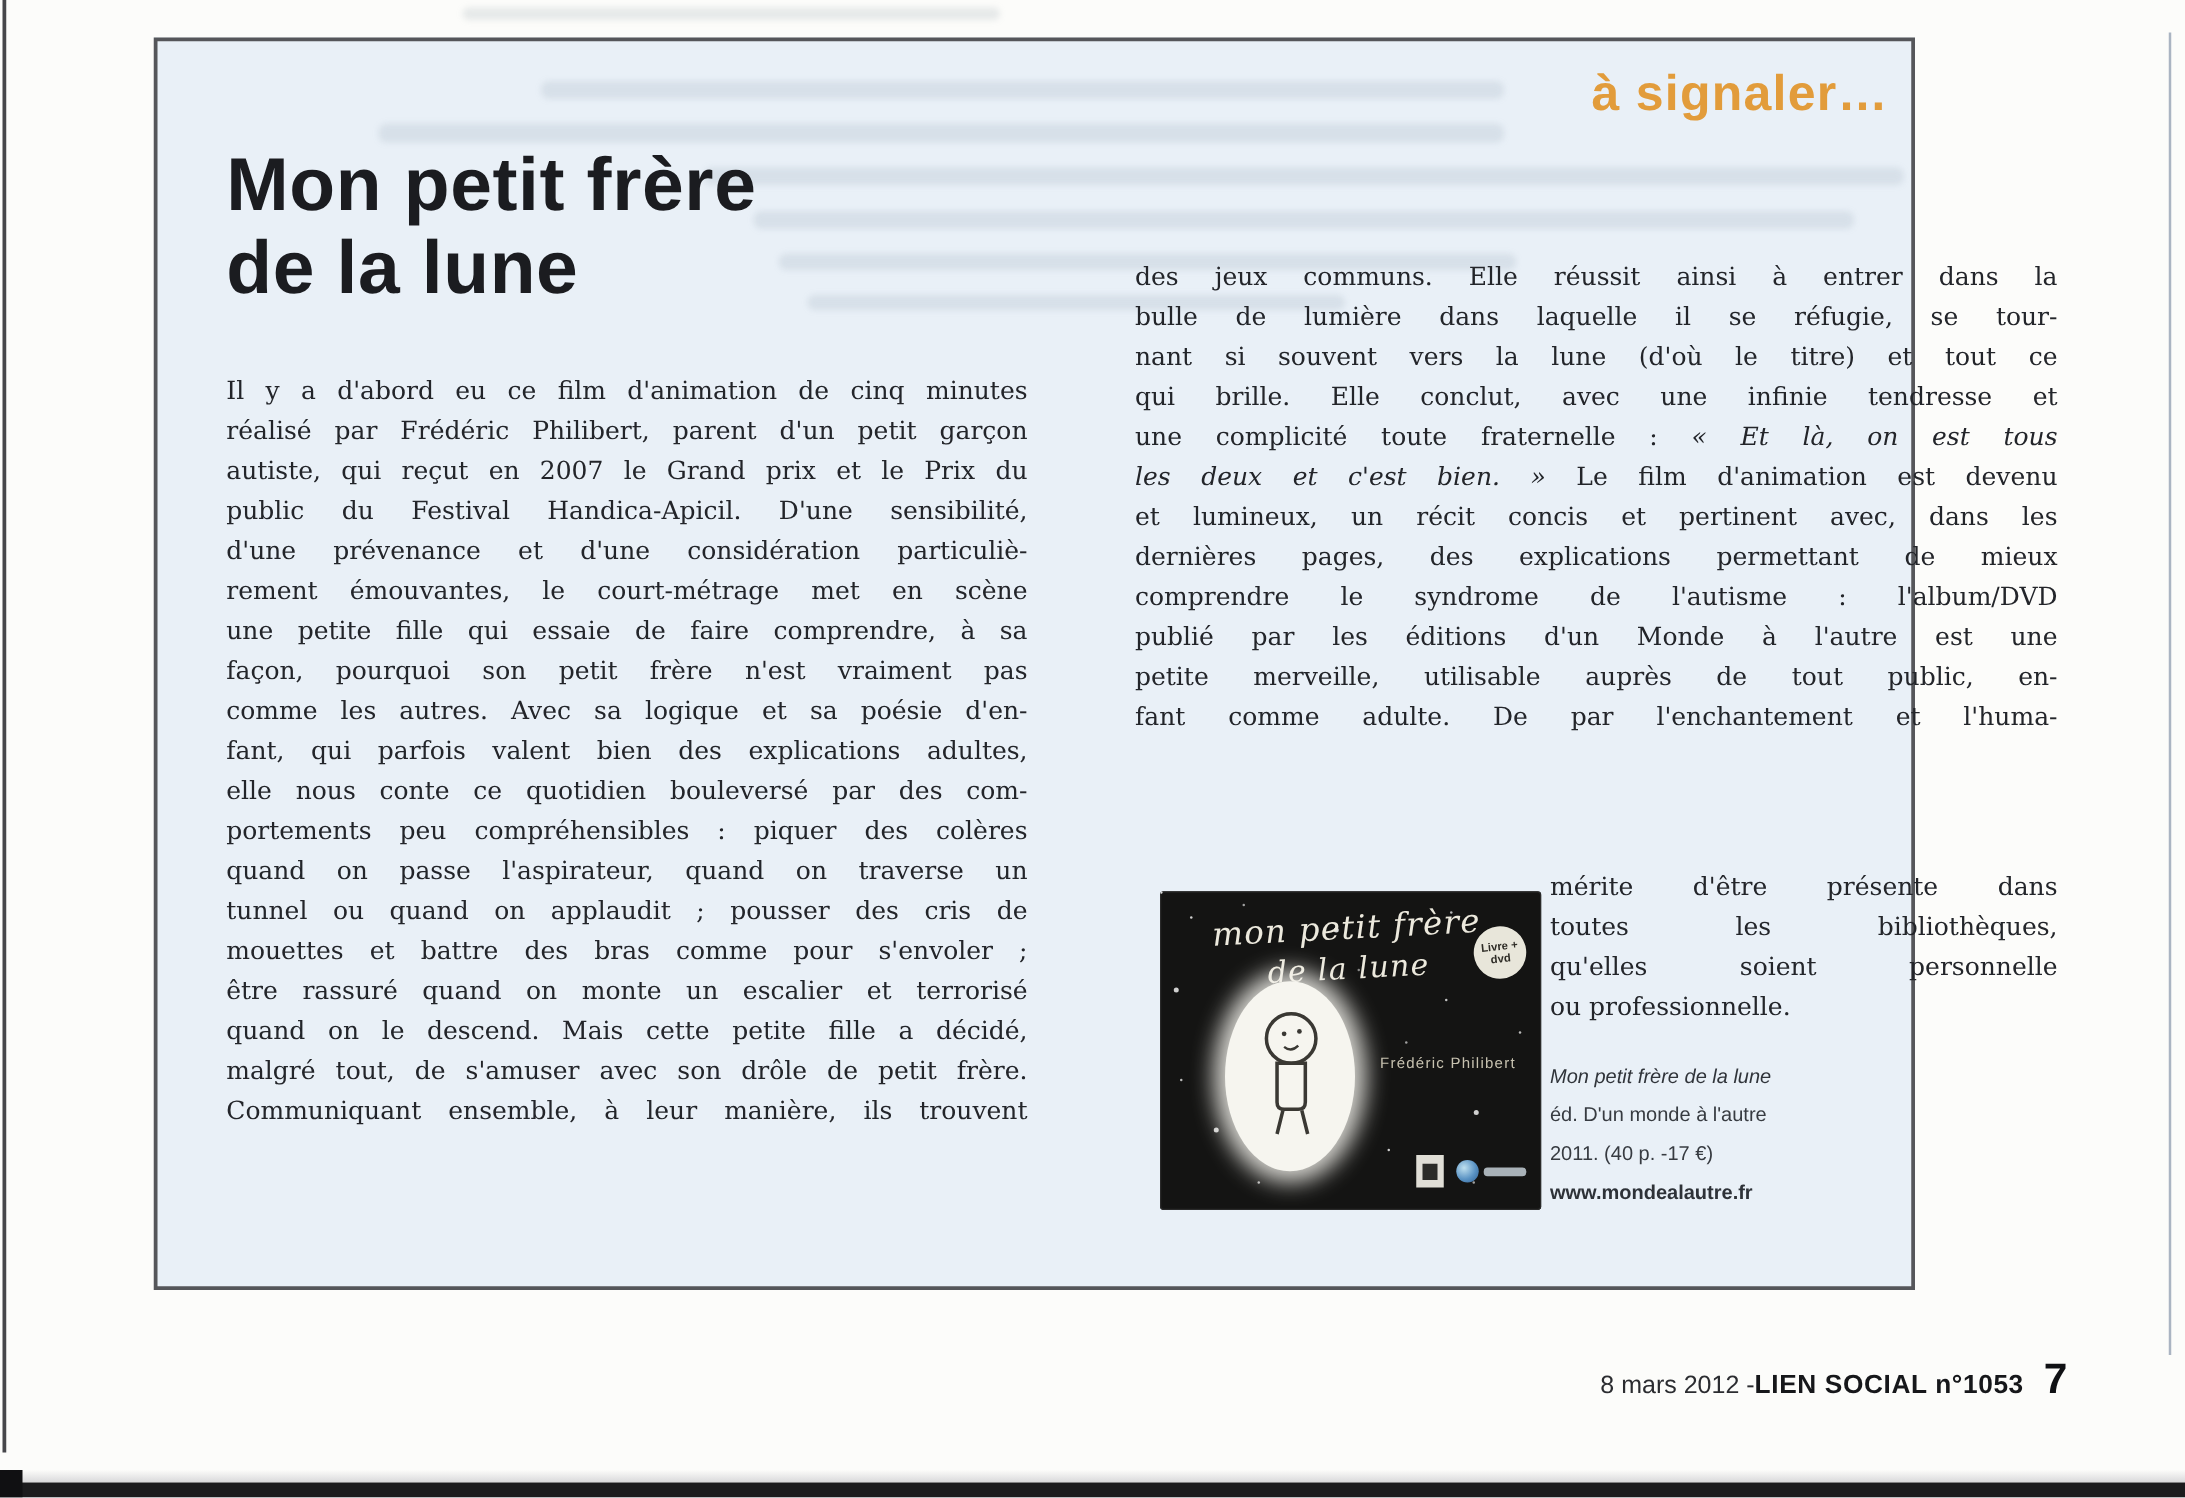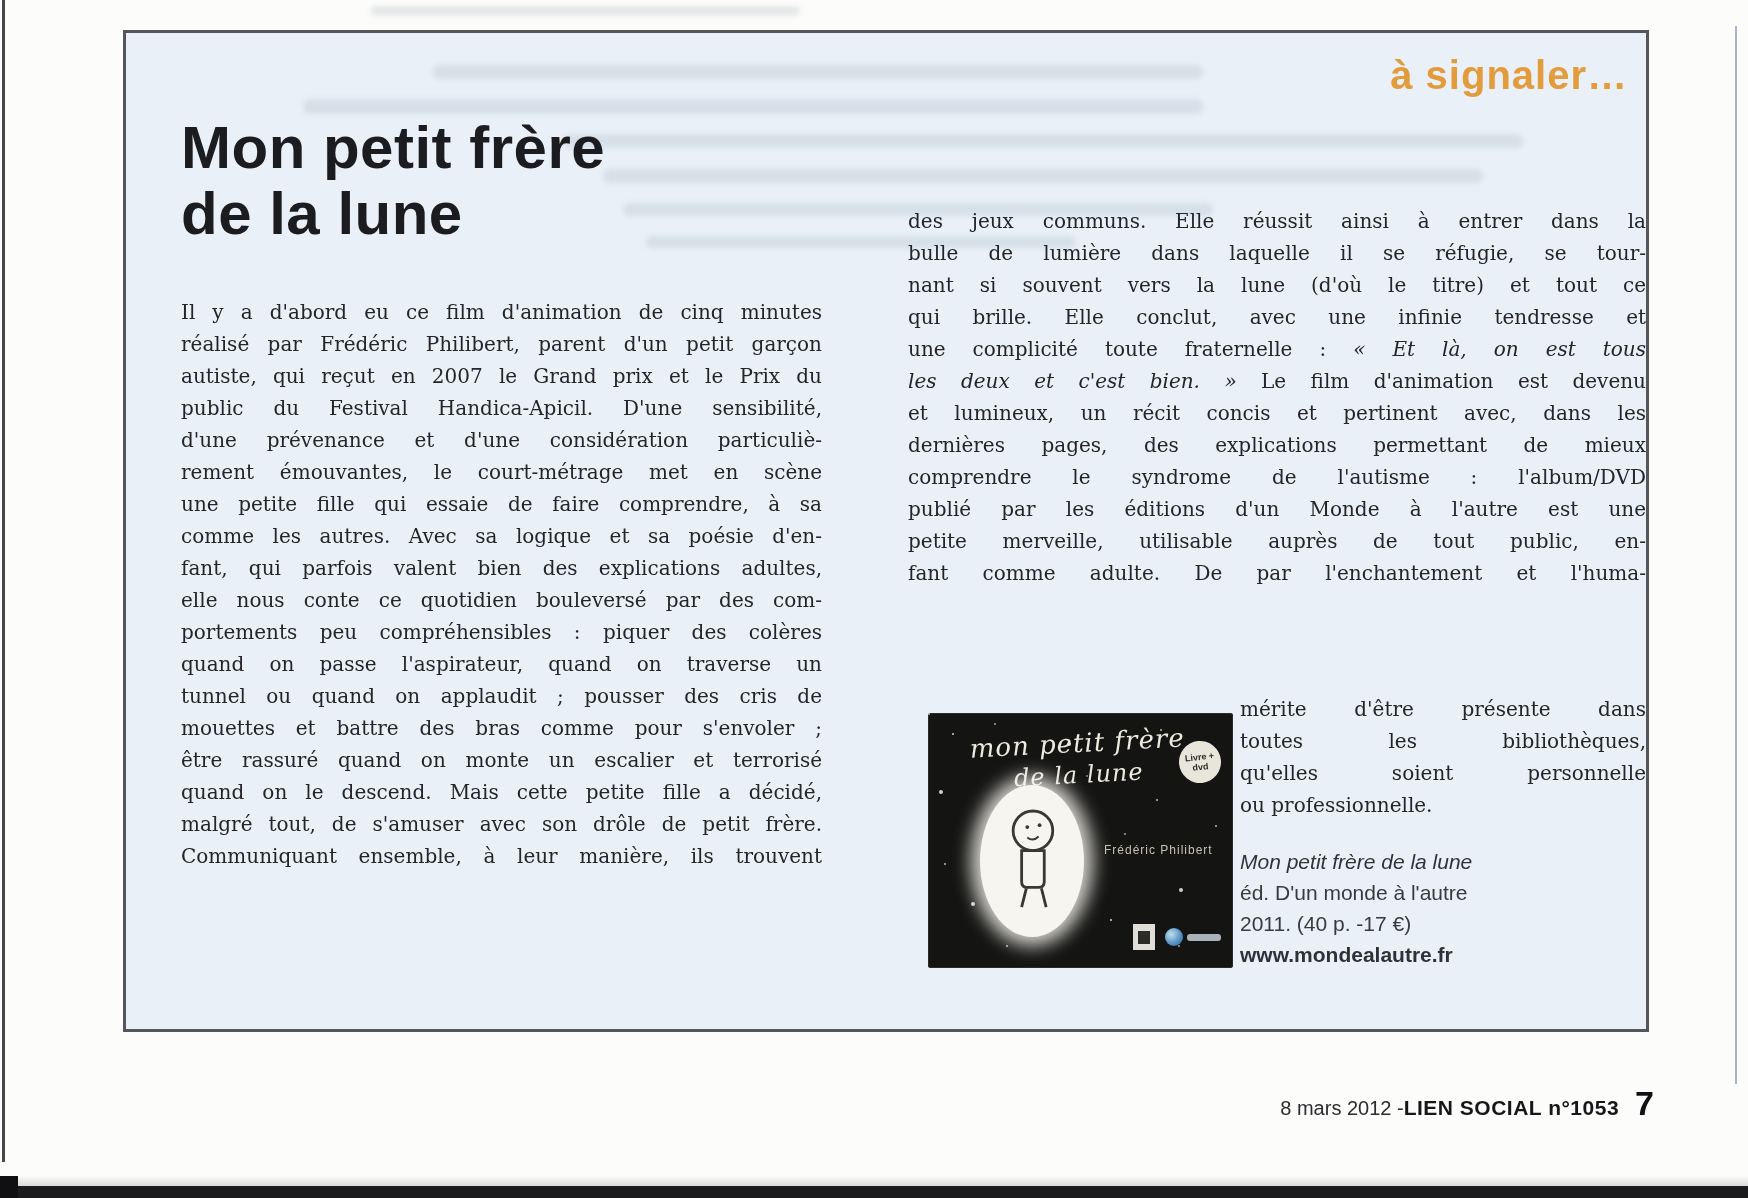--- a/index.html
+++ b/index.html
@@ -13,21 +13,21 @@
 
   
   .scan-left-line{position:absolute;left:2px;top:0;width:3px;height:1162px;background:#46464a;}
   .scan-right-line{position:absolute;left:1735px;top:26px;width:2px;height:1058px;background:#aab4c2;}
   .scan-bottom-strip{position:absolute;left:0;top:1186px;width:1748px;height:12px;background:#1b1b1d;}
   .scan-bottom-fade{position:absolute;left:0;top:1176px;width:1748px;height:10px;background:linear-gradient(#fcfcfa,#d8d8da);}
   .scan-corner{position:absolute;left:0;top:1176px;width:18px;height:22px;background:#101012;}
 
   
   .panel{
-    position:absolute;left:123px;top:30px;width:1526px;height:1002px;
+    position:absolute;left:123px;top:30px;width:1409px;height:1002px;
     background:var(--panel-bg,#e9f0f7);
     border:3px solid var(--panel-border,#55565a);
     box-sizing:border-box;
   }
   
   .bleed{position:absolute;background:rgba(104,128,152,0.14);filter:blur(2.5px);border-radius:6px;}
   .bleed.b0{left:370px;top:6px;width:430px;height:10px;background:rgba(120,135,150,0.16);}
   .b1{left:307px;top:32px;width:770px;height:14px;}
   .b2{left:177px;top:66px;width:900px;height:15px;}
   .b3{left:437px;top:101px;width:960px;height:14px;}
@@ -96,21 +96,21 @@
   .cover-logos{position:absolute;right:12px;bottom:18px;display:flex;align-items:center;gap:10px;}
   .logo-square{width:22px;height:26px;background:#e0ded6;display:flex;align-items:center;justify-content:center;}
   .logo-square i{display:block;width:12px;height:13px;background:#2b2b28;}
   .logo-globe{display:flex;align-items:center;gap:4px;}
   .logo-globe .orb{width:18px;height:18px;border-radius:50%;
     background:radial-gradient(circle at 35% 35%, #bfe0ef, #5a93c4 55%, #2f5e92);}
   .logo-globe .word{width:34px;height:7px;border-radius:3px;background:#a9b2b8;}
 
   
   .caption{position:absolute;left:1114px;top:813px;width:410px;
-    font-size:21px;line-height:31px;color:#373b41;}
+    font-size:16px;line-height:31px;color:#373b41;}
   .caption .cap-title{font-style:italic;color:#30343a;}
   .caption .cap-url{font-weight:700;color:#2e3238;}
 
   
   .footer{position:absolute;top:1084px;right:94px;display:flex;align-items:baseline;color:#2b2c30;}
   .footer .f-date{font-size:20px;margin-left:44px;}
   .footer .f-mag{font-size:21px;font-weight:700;color:#16171a;letter-spacing:0.5px;text-align:right;}
   .footer .f-page{font-size:34px;font-weight:700;color:#101114;margin-left:16px;}
 </style>
 </head>
@@ -142,20 +142,21 @@
     </h1>
 
     <div class="bodycol left-col">
         <div class="jline">Il y a d'abord eu ce film d'animation de cinq minutes</div>
         <div class="jline">réalisé par Frédéric Philibert, parent d'un petit garçon</div>
         <div class="jline">autiste, qui reçut en 2007 le Grand prix et le Prix du</div>
         <div class="jline">public du Festival Handica-Apicil. D'une sensibilité,</div>
         <div class="jline">d'une prévenance et d'une considération particuliè-</div>
         <div class="jline">rement émouvantes, le court-métrage met en scène</div>
         <div class="jline">une petite fille qui essaie de faire comprendre, à sa</div>
+        <div class="jline">façon, pourquoi son petit frère n'est vraiment pas</div>
         <div class="jline">comme les autres. Avec sa logique et sa poésie d'en-</div>
         <div class="jline">fant, qui parfois valent bien des explications adultes,</div>
         <div class="jline">elle nous conte ce quotidien bouleversé par des com-</div>
         <div class="jline">portements peu compréhensibles : piquer des colères</div>
         <div class="jline">quand on passe l'aspirateur, quand on traverse un</div>
         <div class="jline">tunnel ou quand on applaudit ; pousser des cris de</div>
         <div class="jline">mouettes et battre des bras comme pour s'envoler ;</div>
         <div class="jline">être rassuré quand on monte un escalier et terrorisé</div>
         <div class="jline">quand on le descend. Mais cette petite fille a décidé,</div>
         <div class="jline">malgré tout, de s'amuser avec son drôle de petit frère.</div>

